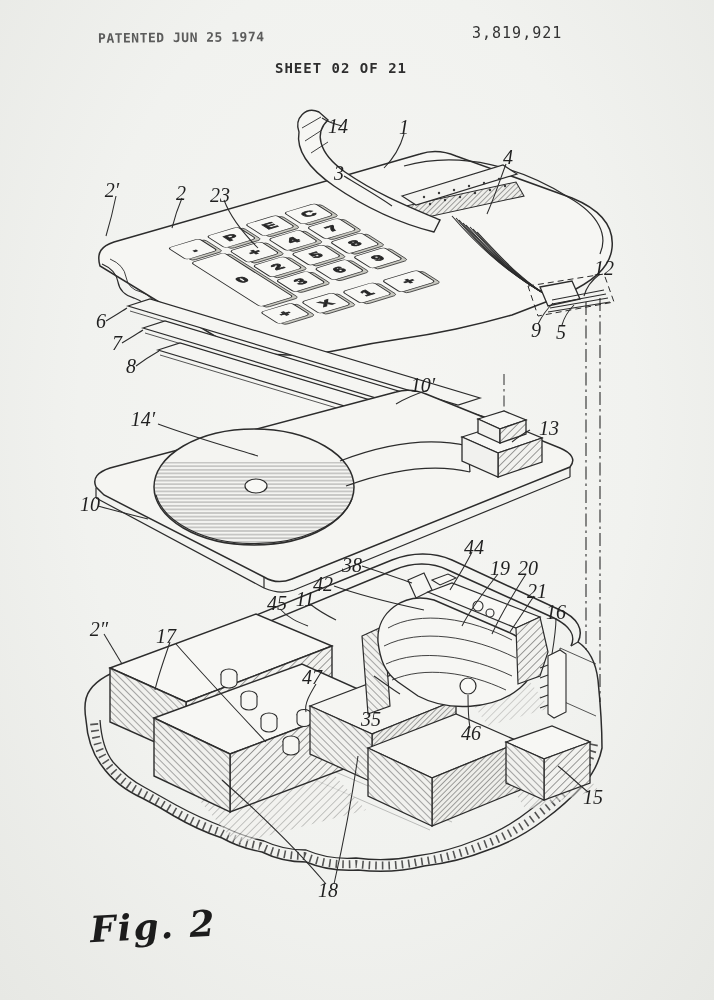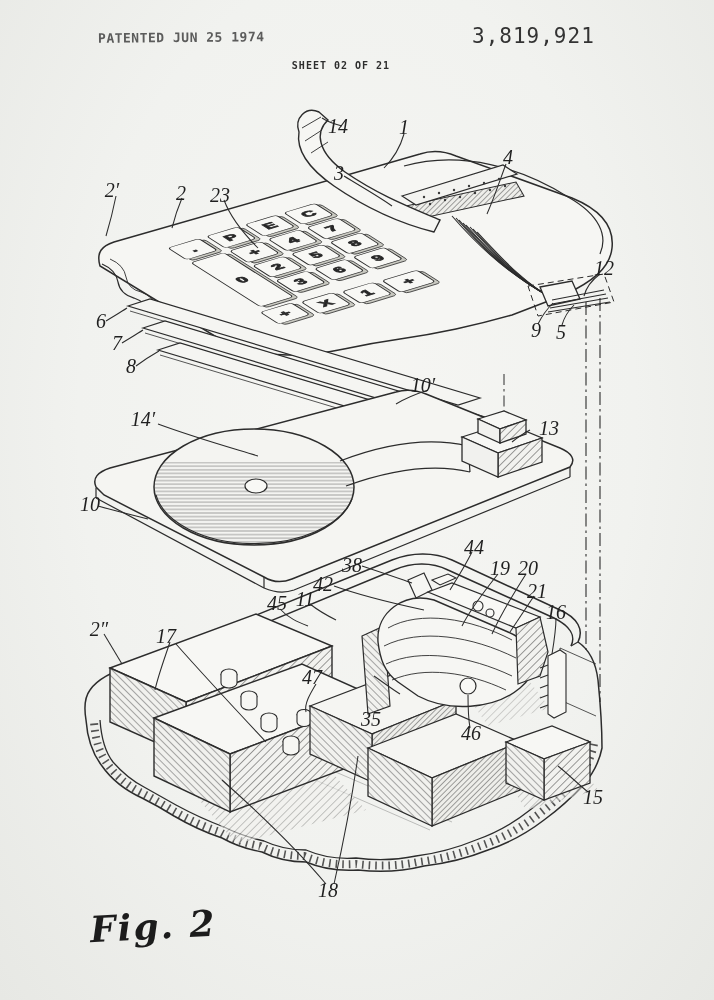--- a/index.html
+++ b/index.html
@@ -2,23 +2,23 @@
 <html><head>
 <meta charset="utf-8">
 <style>
   html,body{margin:0;padding:0;background:#e6e7e4;}
   #sheet{position:relative;width:714px;height:1000px;overflow:hidden;
     background:radial-gradient(ellipse at 50% 42%, #f6f6f3 0%, #f1f2ef 55%, #e7e8e4 100%);
     font-family:"Liberation Sans",sans-serif;color:#2c2c2c;}
   #stamp{position:absolute;left:98px;top:30px;font-family:"DejaVu Sans Mono",monospace;
     font-weight:bold;font-size:13px;letter-spacing:.5px;color:#4c4c4c;opacity:.9;transform:rotate(-.6deg);}
   #patnum{position:absolute;left:472px;top:24px;font-family:"DejaVu Sans Mono",monospace;
-    font-size:21px;letter-spacing:1px;color:#333;}
+    font-size:15px;letter-spacing:1px;color:#333;}
   #sheetlabel{position:absolute;left:341px;top:60px;transform:translateX(-50%);
-    font-family:"DejaVu Sans Mono",monospace;font-weight:bold;font-size:10px;letter-spacing:1px;color:#2e2e2e;white-space:nowrap;}
+    font-family:"DejaVu Sans Mono",monospace;font-weight:bold;font-size:14px;letter-spacing:1px;color:#2e2e2e;white-space:nowrap;}
   #figcap{position:absolute;left:90px;top:905px;font:italic bold 36px "DejaVu Serif",serif;
     color:#1c1c1c;transform:rotate(-3deg);letter-spacing:2px;}
   svg{position:absolute;left:0;top:0;}
   .callout{position:absolute;transform:translate(-50%,-50%);font:italic 20px "Liberation Serif",serif;
     color:#1f1f1f;white-space:nowrap;text-align:center;}
   .key-shadow{fill:#c8c8c0;stroke:#2c2c2c;stroke-width:.9;}
   .key-face{fill:#f8f8f5;stroke:#2c2c2c;stroke-width:1.25;}
   .key-label{font:600 18px "Liberation Sans",sans-serif;fill:#222;}
 </style>
 </head>

